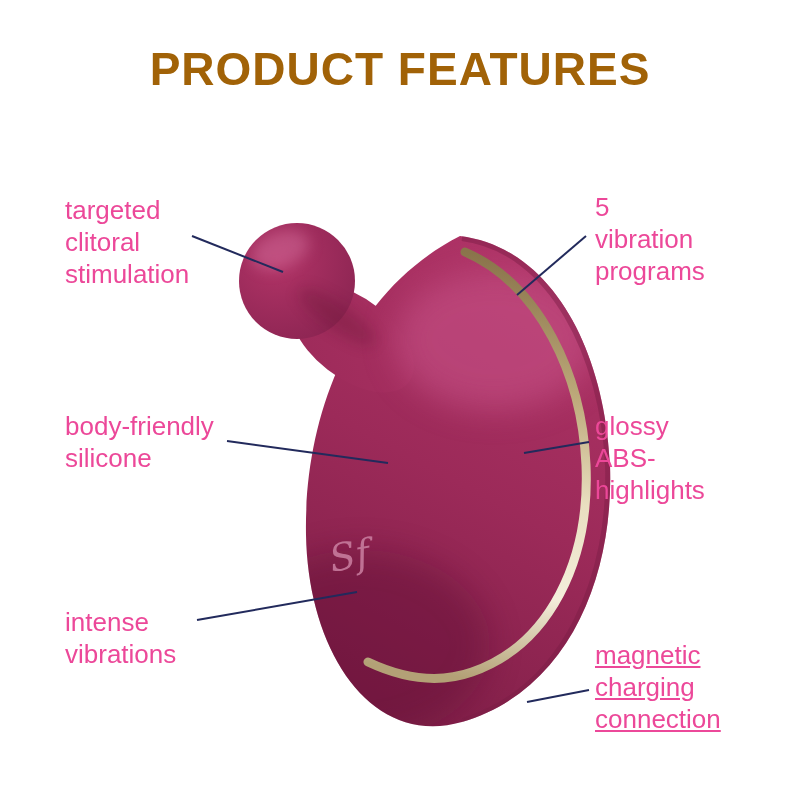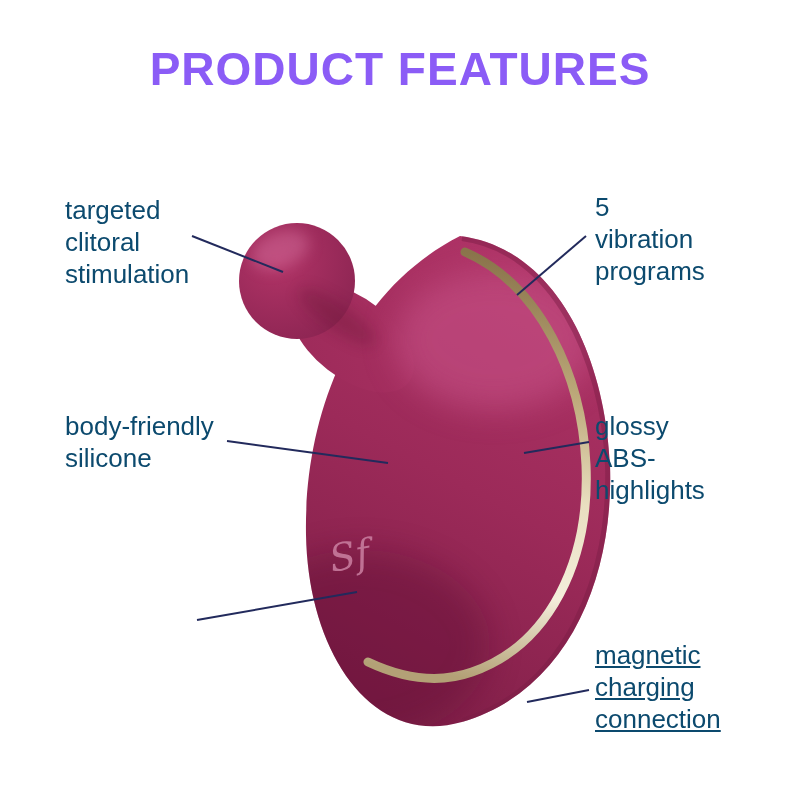--- a/index.html
+++ b/index.html
@@ -3,25 +3,25 @@
 <meta charset="utf-8">
 <style>
   html, body { margin:0; padding:0; background:#ffffff; }
   .stage {
     position:relative; width:800px; height:800px; background:#ffffff;
     font-family:"Liberation Sans", sans-serif; overflow:hidden;
   }
   .title {
     position:absolute; top:42px; left:0; width:100%;
     text-align:center; font-size:46px; font-weight:700;
-    letter-spacing:1px; color:#8b5cf6;
+    letter-spacing:1px; color:#a16207;
   }
   .label {
     position:absolute; font-size:26px; line-height:1.24;
-    color:#0c4a6e; white-space:pre-line;
+    color:#ec4899; white-space:pre-line;
   }
   .label-targeted  { left:65px;  top:194px; }
   .label-programs  { left:595px; top:191px; }
   .label-silicone  { left:65px;  top:410px; }
   .label-abs       { left:595px; top:410px; }
   .label-intense   { left:65px;  top:606px; }
   .label-magnetic  { left:595px; top:639px;text-decoration:underline; }
   svg.scene { position:absolute; left:0; top:0; }
 </style>
 </head>
@@ -101,18 +101,20 @@
 vibration
 programs</div>
 
   <div class="label label-abs">glossy
 ABS-
 highlights</div>
 
   <div class="label label-silicone">body-friendly
 silicone</div>
 
+  <div class="label label-intense">intense
+vibrations</div>
 
   <div class="label label-magnetic">magnetic
 charging
 connection</div>
 
 </div>
 
 </body></html>

